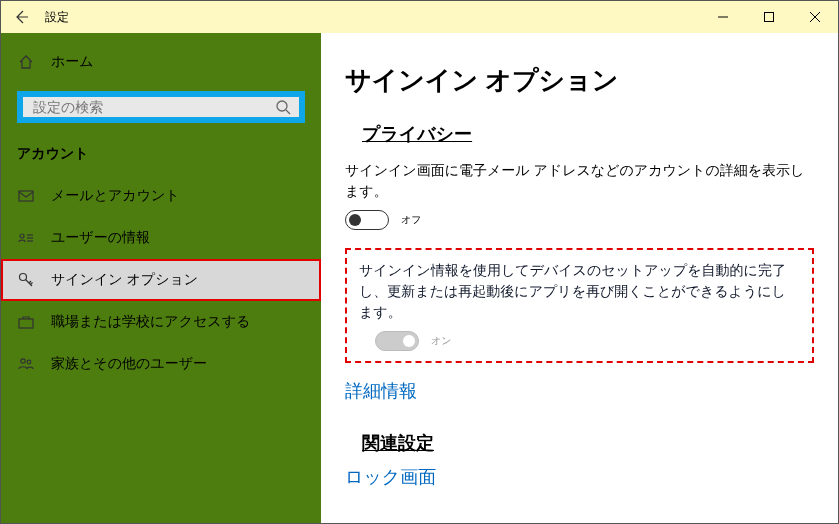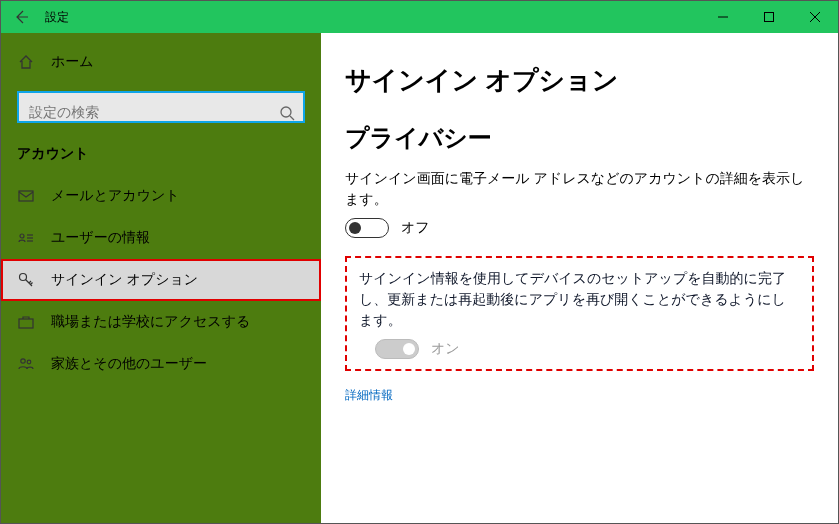--- a/index.html
+++ b/index.html
@@ -16,21 +16,21 @@
     width: 839px; height: 524px;
     border: 1px solid #555;
     display: flex;
     flex-direction: column;
     position: relative;
   }
   .titlebar {
     height: 32px;
     display: flex;
     align-items: center;
-    background: #22c55e;
+    background: #fef9c3;
   }
   .titlebar .back {
     width: 40px; height: 32px;
     display: flex; align-items: center; justify-content: center;
     cursor: pointer;
   }
   .titlebar .title {
     flex: 0 0 auto;
     font-size: 12px;
     padding-left: 4px;
@@ -62,24 +62,24 @@
     gap: 16px;
   }
   .home-row .icon, .nav-item .icon {
     width: 18px; height: 18px;
     display: inline-flex; align-items: center; justify-content: center;
     flex-shrink: 0;
   }
   .search-box {
     margin: 10px 16px 14px 16px;
     height: 32px;
-    border: 2px solid #0ea5e9;
+    border: 6px solid #0ea5e9;
     background: #fff0;
     display: flex;
-    align-items: flex-end;
+    align-items: center;
     padding: 0 8px;
     background: #e8e8e8;
   }
   .search-box input {
     flex: 1;
     border: none;
     background: transparent;
     outline: none;
     font-size: 14px;
     font-family: inherit;
@@ -110,23 +110,24 @@
     flex: 1;
     padding: 20px 24px;
     overflow: auto;
   }
   .content h1 {
     font-size: 26px;
     font-weight: 600;
     margin: 10px 0 24px 0;
   }
   .content h2 {
-    font-size: 24px;
+    font-size: 18px;
     font-weight: 600;
-    margin: 0 0 14px 0;
+    margin: 0 0 14px 17px;
+    text-decoration: underline;
   }
   .setting-desc {
     font-size: 14px;
     margin: 0 0 8px 0;
     line-height: 1.5;
   }
   .toggle-row {
     display: flex;
     align-items: center;
     gap: 12px;
@@ -151,40 +152,40 @@
     background: #ccc;
   }
   .toggle.disabled .knob {
     background: #fff;
     left: 3px;
   }
   .toggle.on.disabled .knob {
     left: auto; right: 3px;
   }
   .toggle-label {
-    font-size: 14px;
+    font-size: 10px;
   }
   .disabled-section {
     border: 2px dashed #e00000;
     padding: 10px 12px;
     margin-bottom: 12px;
     color: #999;
   }
   .disabled-section .setting-desc {
     color: #0f172a;
   }
   .disabled-section .toggle-row {
     margin-bottom: 0;
     margin-top: 8px;
     margin-left: 16px;
   }
   .link {
     color: #0067c0;
     cursor: pointer;
-    font-size: 12px;
+    font-size: 18px;
     margin: 4px 0 28px 0;
     display: inline-block;
   }
   .related h2 {
     margin-bottom: 10px;
   }
   svg { display: block; }
 </style>
 </head>
 <body>
@@ -322,16 +323,20 @@
         <div class="toggle-row">
           <div class="toggle on disabled">
             <div class="knob"></div>
           </div>
           <span class="toggle-label">オン</span>
         </div>
       </div>
 
       <a class="link">詳細情報</a>
 
+      <div class="related">
+        <h2>関連設定</h2>
+        <a class="link" style="margin:0">ロック画面</a>
+      </div>
     </div>
 
   </div>
 </div>
 
 </body></html>

